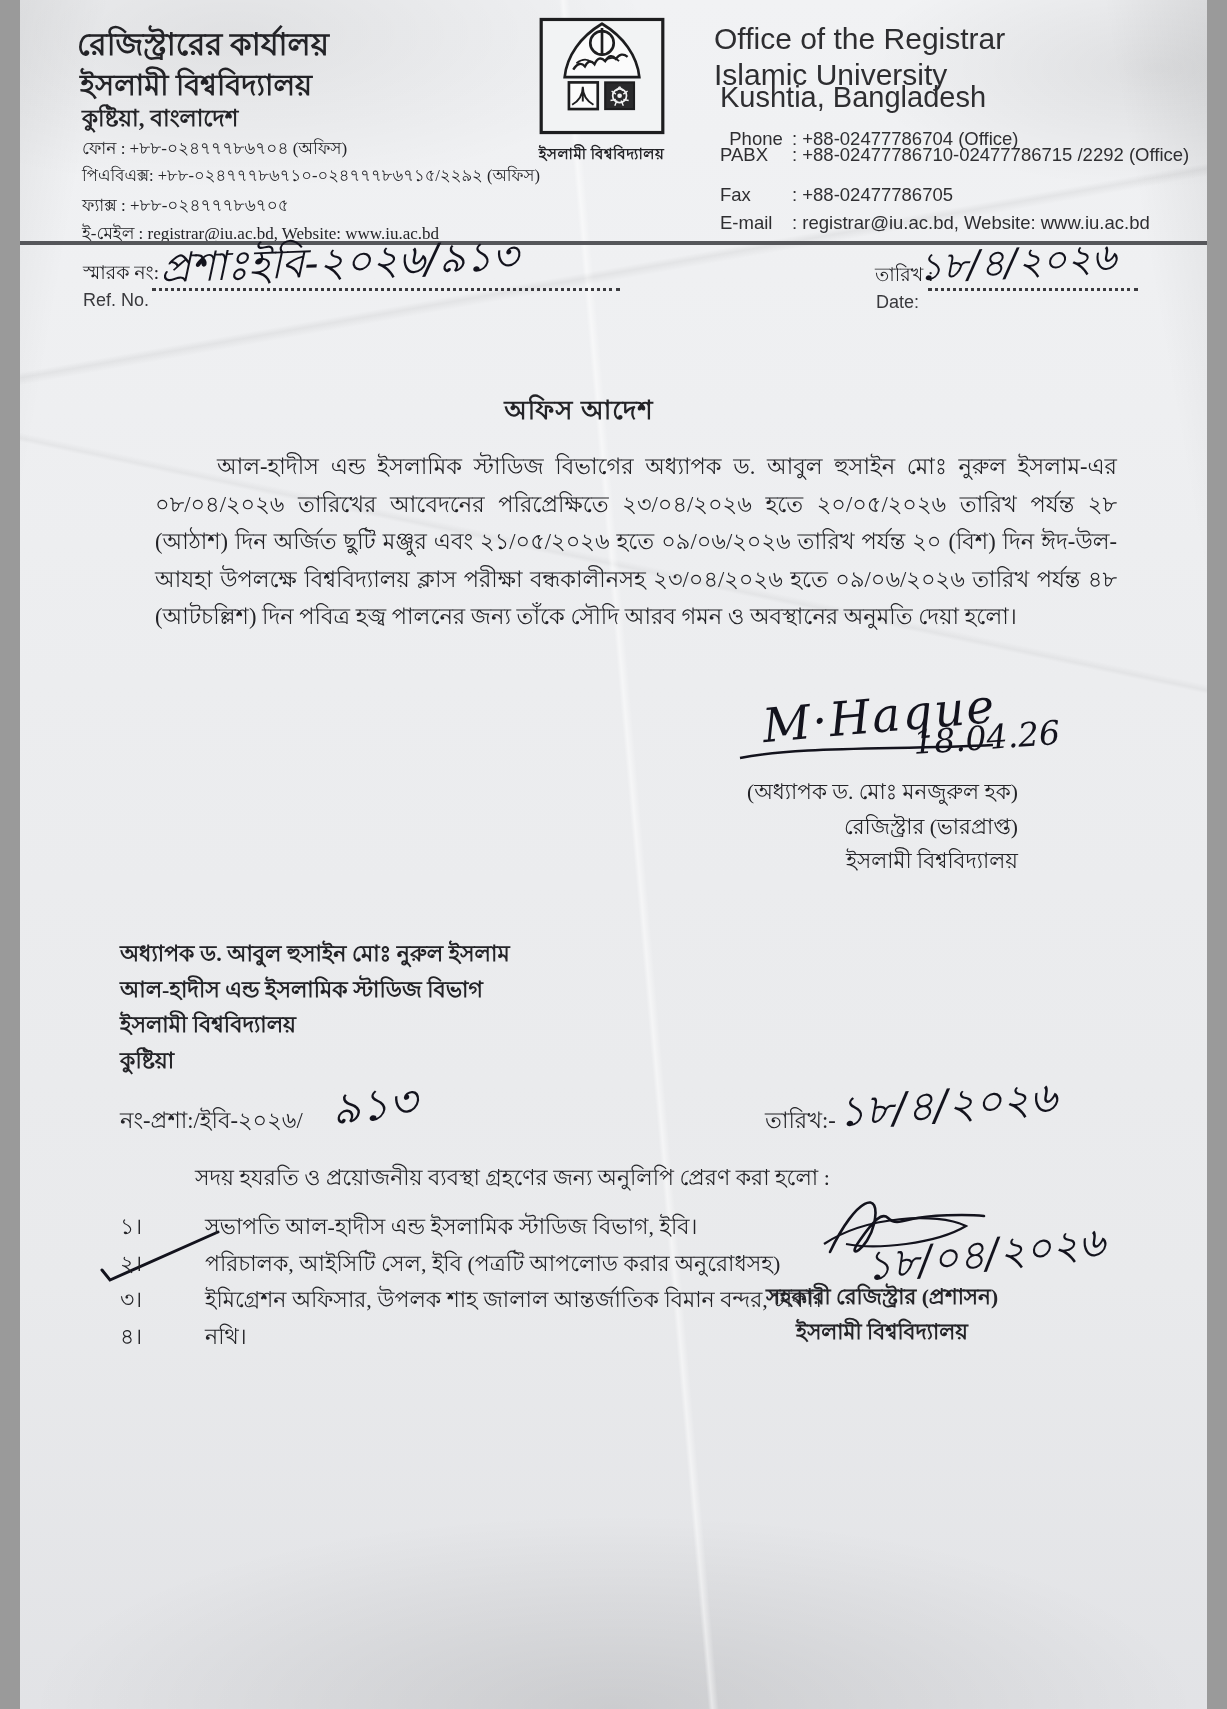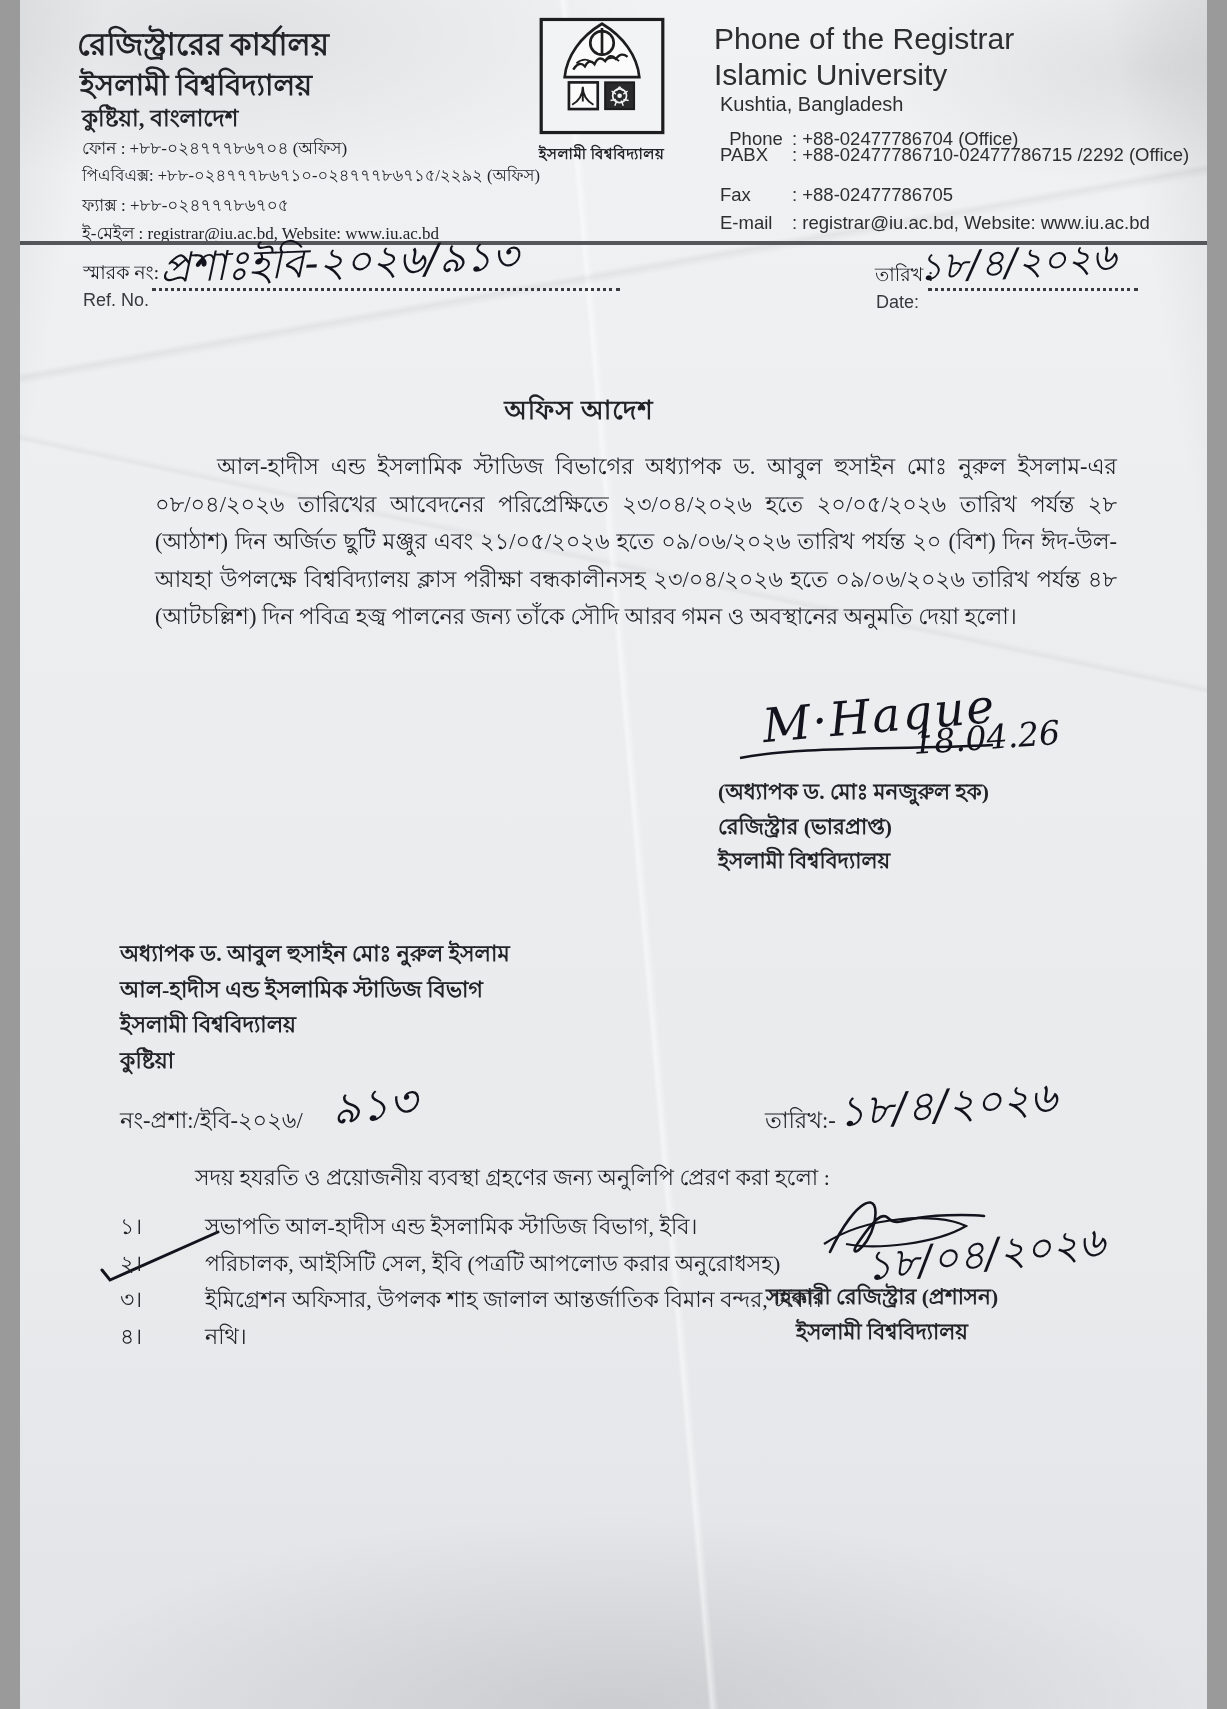--- a/index.html
+++ b/index.html
@@ -36,21 +36,21 @@
   .hL6{left:62px;top:192px;font-size:17px;}
   .hL7{left:62px;top:220px;font-size:17px;}
 
   
   .logoBox{left:489px;top:16px;width:185px;text-align:center;}
   .logoCap{font-size:15px;font-weight:700;margin-top:2px;letter-spacing:0.5px;}
 
   
   .hR1{left:694px;top:22px;font-size:30px;color:#2e2e31;}
   .hR2{left:694px;top:58px;font-size:30px;color:#2e2e31;}
-  .hR3{left:700px;top:93px;font-size:20px;color:#2e2e31;}
+  .hR3{left:700px;top:81px;font-size:29px;color:#2e2e31;}
   .hRrow{font-size:18.5px;color:#2e2e31;}
   .hRrow .lbl{display:inline-block;width:72px;}
   .r4{left:700px;top:128px;text-align:center;}
   .r5{left:700px;top:144px;}
   .r6{left:700px;top:184px;}
   .r7{left:700px;top:212px;}
 
   .rule{left:0;top:241px;width:1227px;height:4px;background:#55565a;}
 
   
@@ -65,21 +65,21 @@
 
   .title{left:0;top:390px;width:1118px;text-align:center;font-size:26px;font-weight:600;letter-spacing:1px;}
 
   .para1{left:135px;top:448px;width:962px;font-size:22.5px;line-height:37.5px;text-align:justify;text-indent:62px;}
   .para2{left:135px;top:697px;width:962px;font-size:22px;text-indent:40px;}
 
   
   .sigScript{left:742px;top:688px;font-size:47px;transform:rotate(-5deg);letter-spacing:2px;white-space:nowrap;}
   .sigUnder{left:718px;top:742px;}
   .sigDate1{left:893px;top:718px;font-size:33px;transform:rotate(-4deg);white-space:nowrap;}
-  .sigBlock1{left:698px;top:775px;width:300px;text-align:left;font-size:21.5px;font-weight:700;line-height:34.5px;}
+  .sigBlock1{left:698px;top:775px;width:300px;text-align:right;font-size:21.5px;font-weight:400;line-height:34.5px;}
 
   .addr{left:100px;top:936px;font-size:22px;font-weight:600;line-height:35.5px;}
 
   
   .ref2Lbl{left:100px;top:1103px;font-size:22.5px;font-weight:500;white-space:nowrap;}
   .ref2Hw{left:312px;top:1072px;font-size:44px;transform:rotate(-6deg);white-space:nowrap;}
   .date2Lbl{left:745px;top:1103px;font-size:22.5px;font-weight:500;white-space:nowrap;}
   .date2Hw{left:818px;top:1072px;font-size:42px;transform:rotate(-4deg);white-space:nowrap;}
 
   .intro{left:175px;top:1160px;font-size:22px;}
@@ -118,21 +118,21 @@
       <rect x="29" y="62" width="27" height="25" fill="#fbfbfb" stroke="#1d1d1f" stroke-width="2.5"></rect>
       <path d="M32,83 q10,-6 10,-17 q0,11 10,17 M42,66 v14" fill="none" stroke="#1d1d1f" stroke-width="1.8"></path>
       <rect x="63" y="62" width="27" height="25" fill="#2a2a2c" stroke="#1d1d1f" stroke-width="2"></rect>
       <circle cx="76.5" cy="74.5" r="6.5" fill="none" stroke="#f2f3f4" stroke-width="1.6"></circle>
       <circle cx="76.5" cy="74.5" r="2.2" fill="#f2f3f4"></circle>
       <path d="M76.5,66 l3,4 M84,70 l-4,3 M85,79 l-5,-1 M80,84 l-2,-5 M72,84 l2,-5 M68,79 l5,-1 M69,70 l4,3 M76.5,66 l-3,4" stroke="#f2f3f4" stroke-width="1.3" fill="none"></path>
     </svg>
     <div class="bn logoCap">ইসলামী বিশ্ববিদ্যালয়</div>
   </div>
 
-  <div class="abs hR1">Phone of the Registrar</div>
+  <div class="abs hR1">Office of the Registrar</div>
   <div class="abs hR2">Islamic University</div>
   <div class="abs hR3">Kushtia, Bangladesh</div>
   <div class="abs hRrow r4"><span class="lbl">Phone</span><span>: +88-02477786704 (Office)</span></div>
   <div class="abs hRrow r5"><span class="lbl">PABX</span><span>: +88-02477786710-02477786715 /2292 (Office)</span></div>
   <div class="abs hRrow r6"><span class="lbl">Fax</span><span>: +88-02477786705</span></div>
   <div class="abs hRrow r7"><span class="lbl">E-mail</span><span>: registrar@iu.ac.bd, Website: www.iu.ac.bd</span></div>
 
   <div class="abs rule"></div>
 
   <div class="abs bn refLbl">স্মারক নং:</div>

